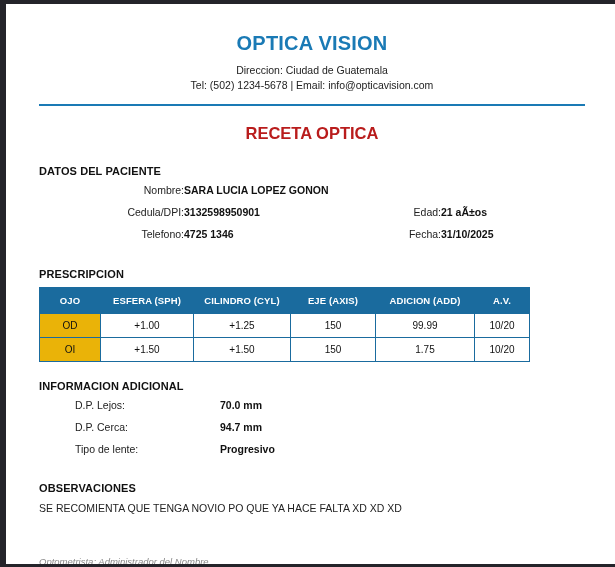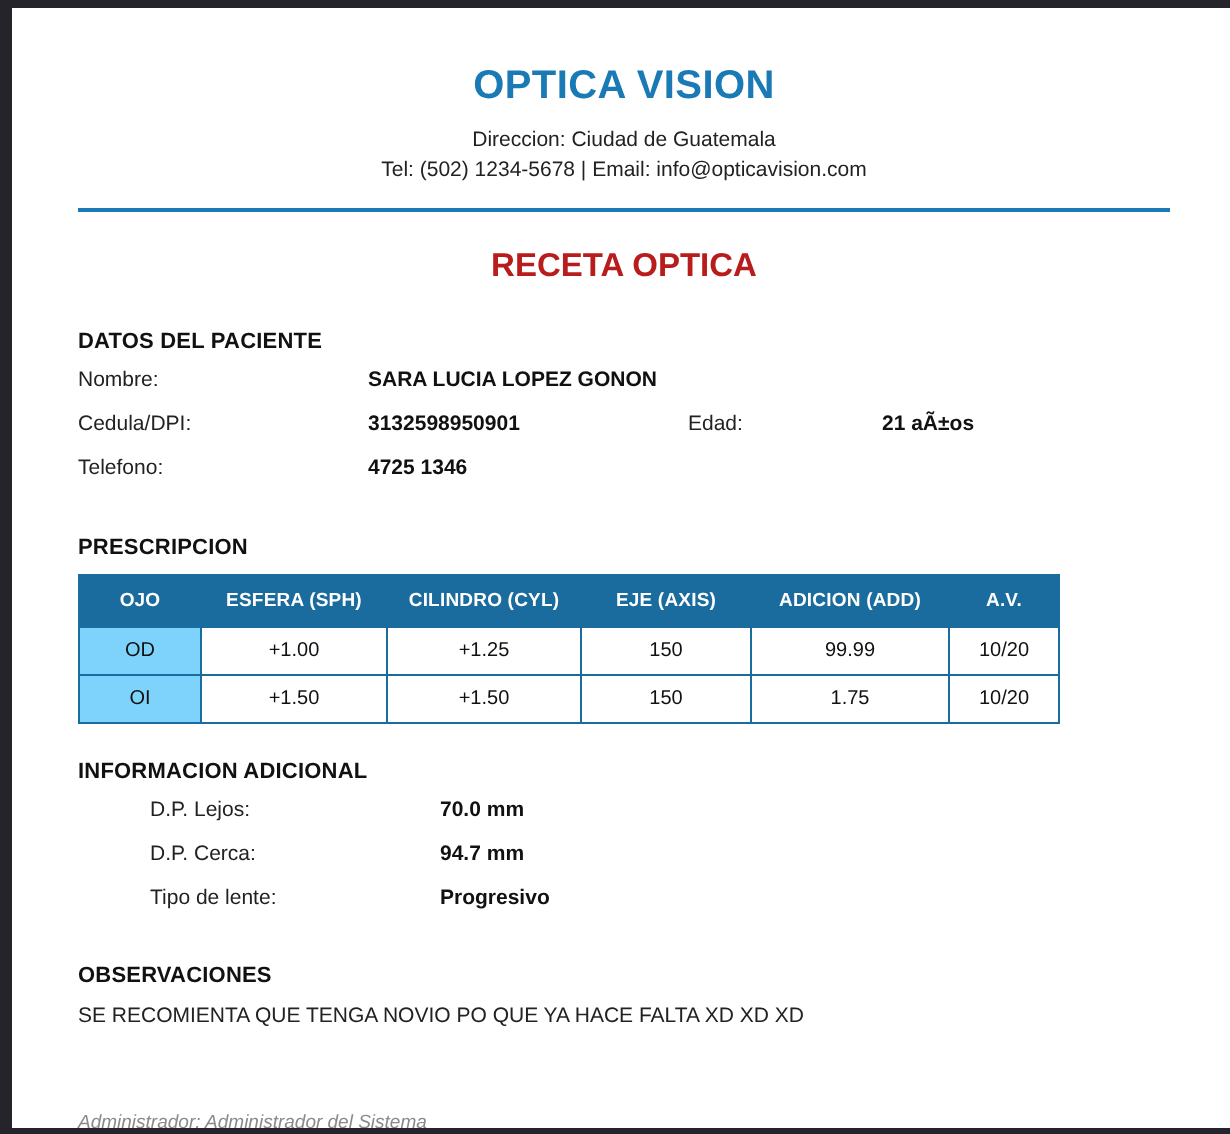--- a/index.html
+++ b/index.html
@@ -61,20 +61,21 @@
     font-size: 11px;
     font-weight: bold;
     color: #111111;
     margin: 0 0 7px 0;
     letter-spacing: 0.1px;
   }
 
   .fields {
     display: flex;
     width: 100%;
+    text-align: right;
   }
   .fields-col {
     display: flex;
     flex-direction: column;
   }
   .fields-col.left { width: 305px; }
   .fields-col.right { width: 230px; padding-top: 22px; }
 
   .field-row {
     display: flex;
@@ -114,21 +115,21 @@
   }
   .rx-table td {
     font-size: 10px;
     color: #111111;
     text-align: center;
     padding: 6px 2px;
     border: 1px solid #1a6b9e;
     background: #ffffff;
   }
   .rx-table td.eye-cell {
-    background: #7dd3fc;
+    background: #eab308;
   }
   .col-eye { width: 56px; }
   .col-sph { width: 88px; }
   .col-cyl { width: 92px; }
   .col-axis { width: 80px; }
   .col-add { width: 94px; }
   .col-av { width: 50px; }
 
   
   .info-block { margin-top: 18px; }
@@ -186,20 +187,24 @@
           </div>
 
         </div>
         <div class="fields-col right">
 
           <div class="field-row">
             <span class="field-label">Edad:</span>
             <span class="field-value">21 aÃ±os</span>
           </div>
 
+          <div class="field-row">
+            <span class="field-label">Fecha:</span>
+            <span class="field-value">31/10/2025</span>
+          </div>
 
         </div>
       </div>
     </div>
 
     <div class="rx-block">
       <div class="section-title">PRESCRIPCION</div>
       <table class="rx-table">
         <thead>
           <tr>
@@ -249,16 +254,16 @@
         <span class="field-label">Tipo de lente:</span>
         <span class="field-value">Progresivo</span>
       </div>
     </div>
 
     <div class="obs-block">
       <div class="section-title">OBSERVACIONES</div>
       <div class="obs-text">SE RECOMIENTA QUE TENGA NOVIO PO QUE YA HACE FALTA XD XD XD</div>
     </div>
 
-    <div class="optometrist-line">Administrador: Administrador del Sistema</div>
+    <div class="optometrist-line">Optometrista: Administrador del Nombre</div>
 
   </div>
 </div>
 
 </body></html>

